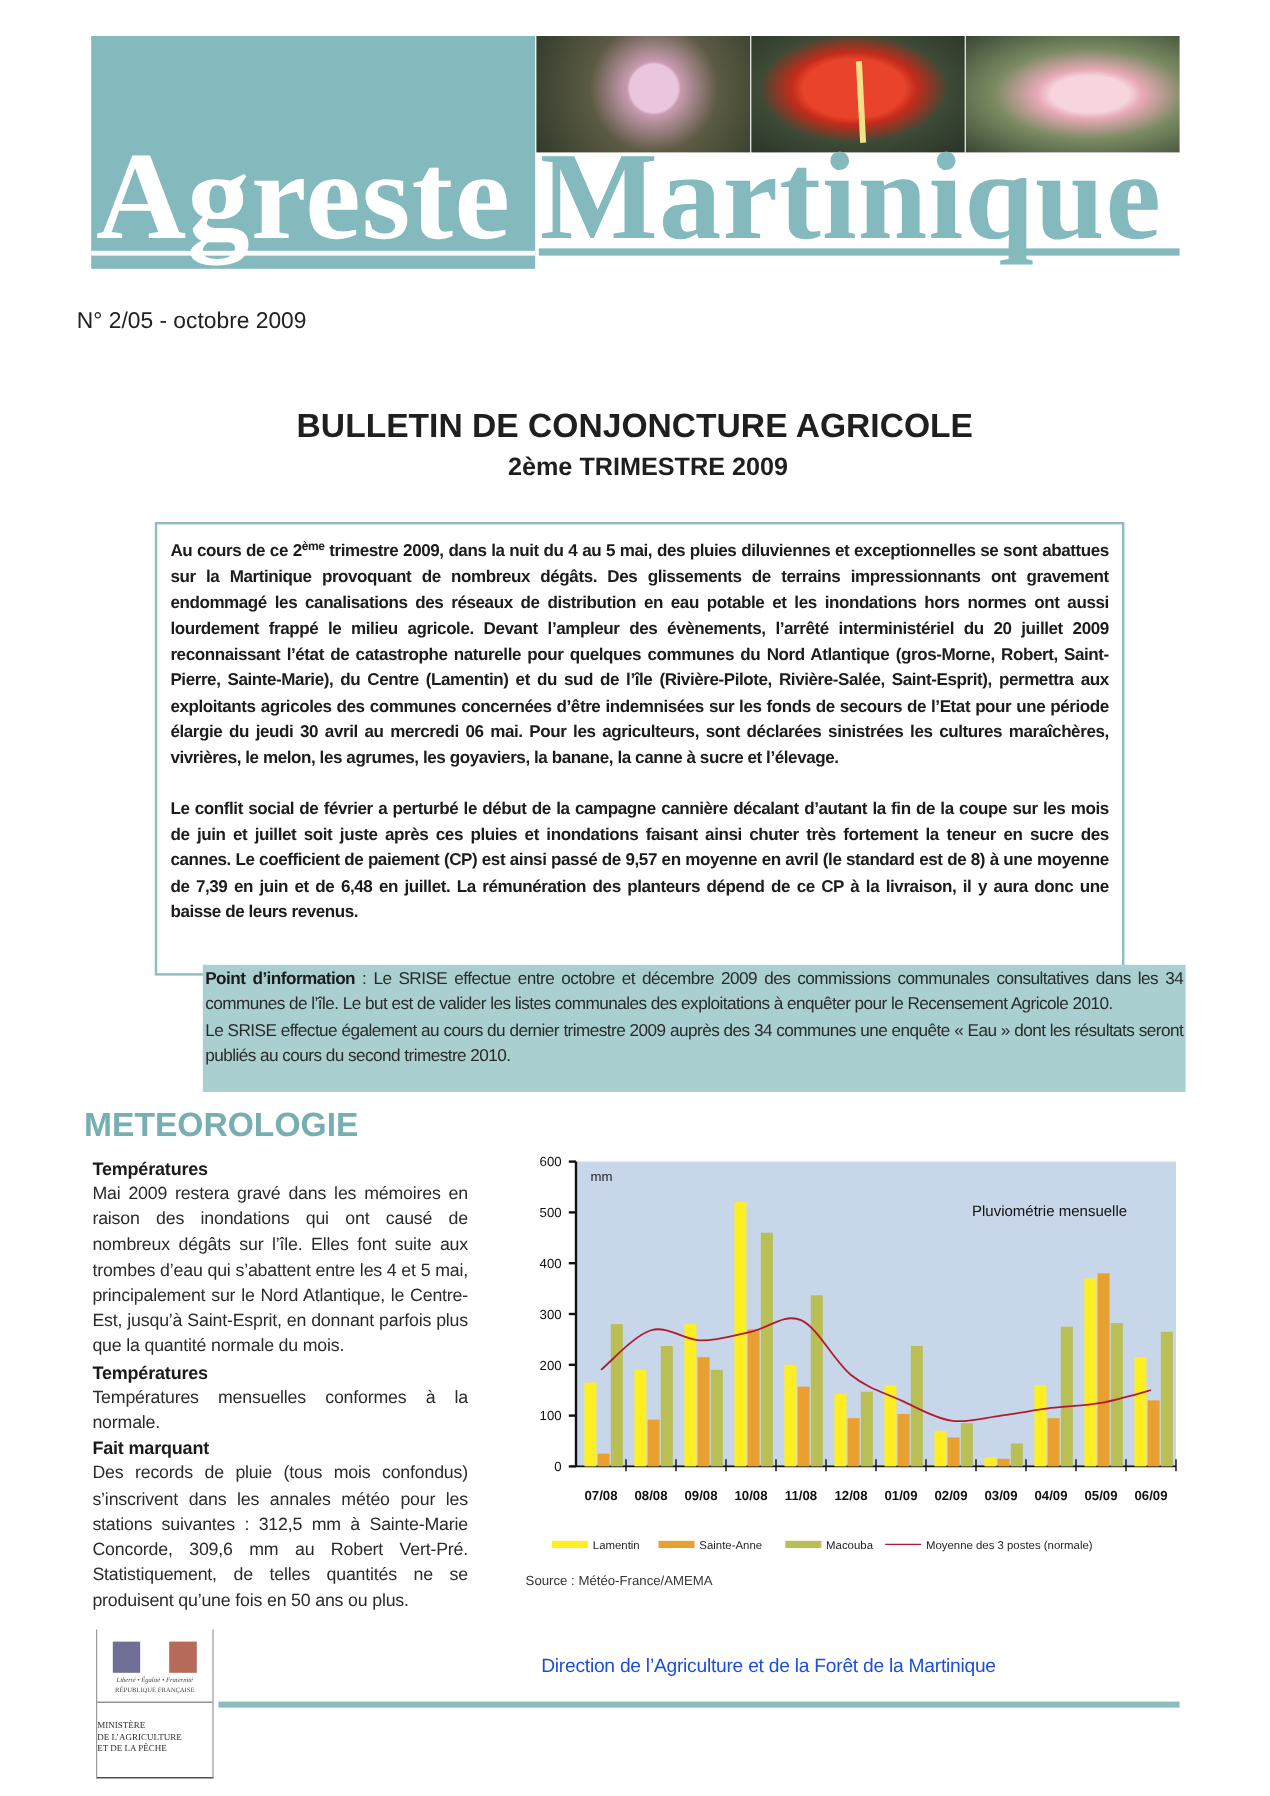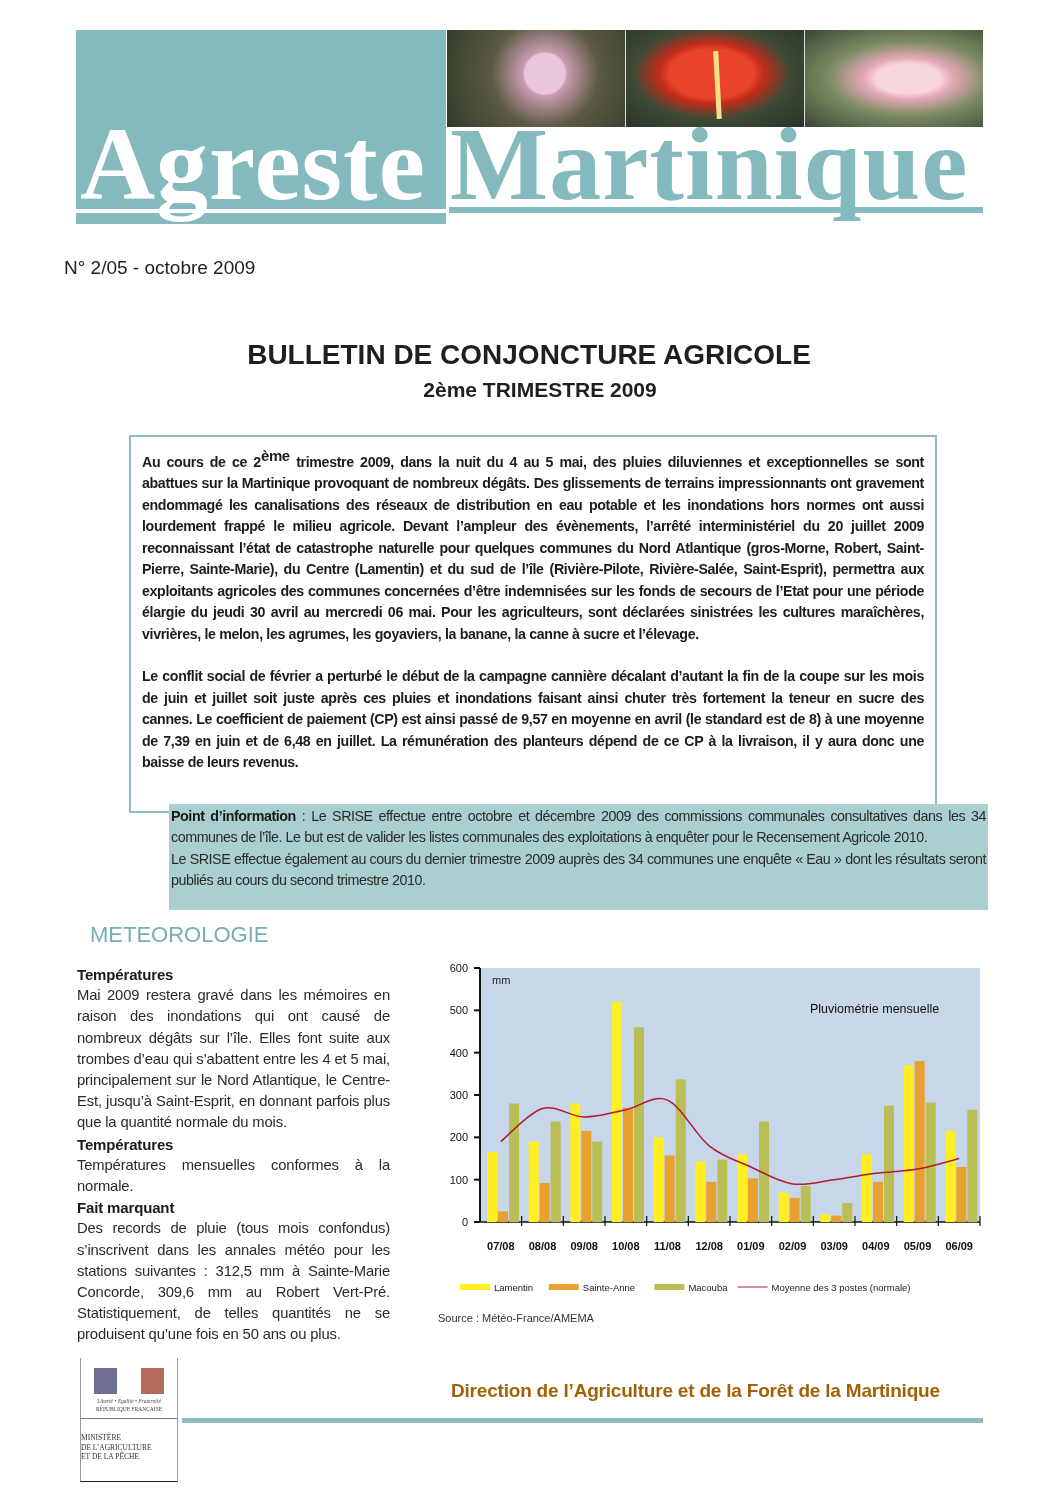--- a/index.html
+++ b/index.html
@@ -19,48 +19,48 @@
   .hdr-rule-t { position: absolute; left: 449px; top: 207px; width: 534px; height: 6px; background: #84babd; }
 
   .issue { position: absolute; left: 64px; top: 257px; font-size: 19px; color: #222; }
   .bulletin-title { position: absolute; left: 0; width: 1058px; top: 339px; text-align: center; font-size: 28px; font-weight: bold; color: #1f1f1f; }
   .bulletin-sub { position: absolute; left: 0; width: 1080px; top: 378px; text-align: center; font-size: 21px; font-weight: bold; color: #1f1f1f; }
 
   
   .intro-box { position: absolute; left: 129px; top: 435px; width: 782px; height: 358px; border: 2px solid #8fbcbf; padding: 8px 11px; box-sizing: content-box; }
   .intro-box p { margin: 0; font-family: "Liberation Sans", sans-serif; font-weight: bold; font-size: 14.2px; line-height: 21.5px; text-align: justify; letter-spacing: -0.35px; color: #1c1c1c; }
   .intro-box p + p { margin-top: 21px; }
-  .intro-box sup { font-size: 15px; margin-top: 40px; }
+  .intro-box sup { font-size: 10px; margin-top: 40px; }
 
   
   .info-box { position: absolute; left: 169px; top: 804px; width: 819px; height: 106px; background: #aacfd1; padding: 2px 2px 0 2px; box-sizing: border-box; font-size: 14.3px; line-height: 21.3px; letter-spacing: -0.45px; color: #2a2a2a; text-align: justify; }
   .info-box b { font-weight: bold; color: #1a1a1a; }
 
   
-  .meteo-title { position: absolute; left: 90px; top: 922px; font-size: 22px; font-weight: normal; color: #77aeb2; }
+  .meteo-title { position: absolute; left: 70px; top: 922px; font-size: 28px; font-weight: bold; color: #77aeb2; }
   .meteo-col { position: absolute; left: 77px; top: 964px; width: 313px; font-size: 14.8px; line-height: 21.2px; color: #2a2a2a; text-align: justify; letter-spacing: -0.15px; }
   .meteo-col h4 { margin: 0; font-size: 15px; font-weight: bold; color: #1a1a1a; line-height: 21.2px; }
   .meteo-col p { margin: 0; }
 
   
   .chart-wrap { position: absolute; left: 430px; top: 955px; width: 560px; height: 340px; }
   .chart-wrap svg { position: absolute; left: 0; top: 0; }
   .source { position: absolute; left: 438px; top: 1312px; font-size: 11px; color: #333; }
 
   
   .logo { position: absolute; left: 80px; top: 1358px; width: 96px; height: 123px; border: 1px solid #555; border-top: none; border-bottom: 1px solid #222; border-left: 1px solid #999; border-right: 1px solid #999; background: #fff; }
   .logo .flag { position: absolute; left: 13px; top: 10px; width: 70px; height: 26px; display: flex; }
   .logo .flag .b { flex: 1; background: #6f6f95; }
   .logo .flag .w { flex: 1; background: #ffffff; }
   .logo .flag .r { flex: 1; background: #b56a5a; }
   .logo .motto { position: absolute; left: 0; width: 96px; top: 40px; text-align: center; font-family: "Liberation Serif", serif; font-size: 5.5px; color: #444; font-style: italic; }
   .logo .rep { position: absolute; left: 0; width: 96px; top: 48px; text-align: center; font-family: "Liberation Serif", serif; font-size: 5.5px; color: #444; }
   .logo .sep { position: absolute; left: 0; width: 96px; top: 60px; height: 1px; background: #777; }
   .logo .min { position: absolute; left: 0; width: 96px; top: 75px; text-align: left; font-family: "Liberation Serif", serif; font-size: 7.5px; line-height: 9.5px; color: #333; }
-  .direction { position: absolute; left: 451px; top: 1380px; font-size: 19px; font-weight: bold; color: #a16207; letter-spacing: -0.2px; }
+  .direction { position: absolute; left: 451px; top: 1380px; font-size: 16px; font-weight: normal; color: #1d4ed8; letter-spacing: -0.2px; }
   .footer-rule { position: absolute; left: 182px; top: 1418px; width: 801px; height: 5px; background: #8cbcbe; }
 </style>
 </head>
 <body>
 
 <div class="hdr-teal"></div>
 <div class="photos">
   <div class="photo photo1"></div>
   <div class="photo photo2"></div>
   <div class="photo photo3"></div>

